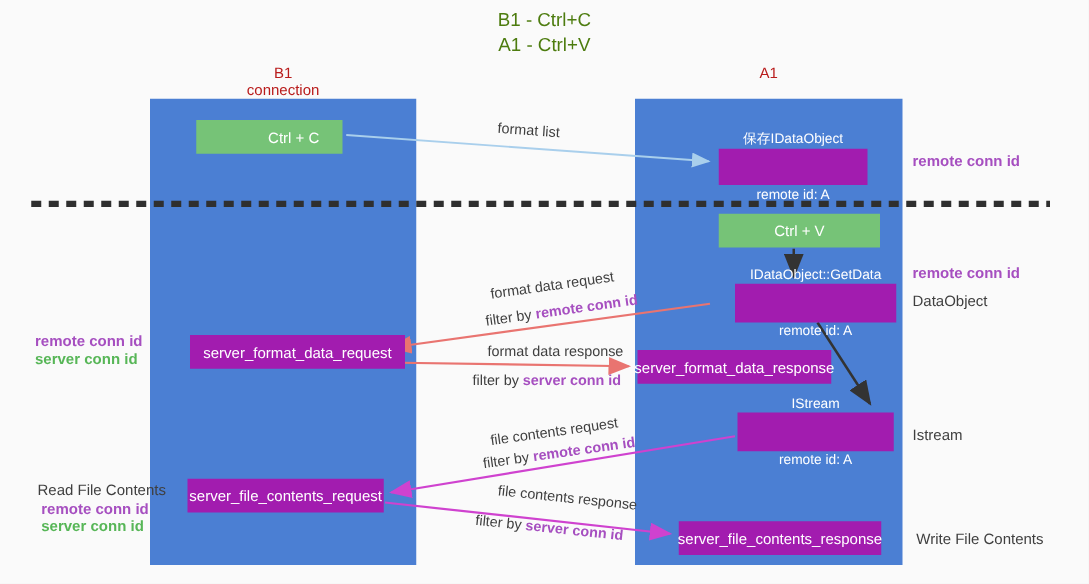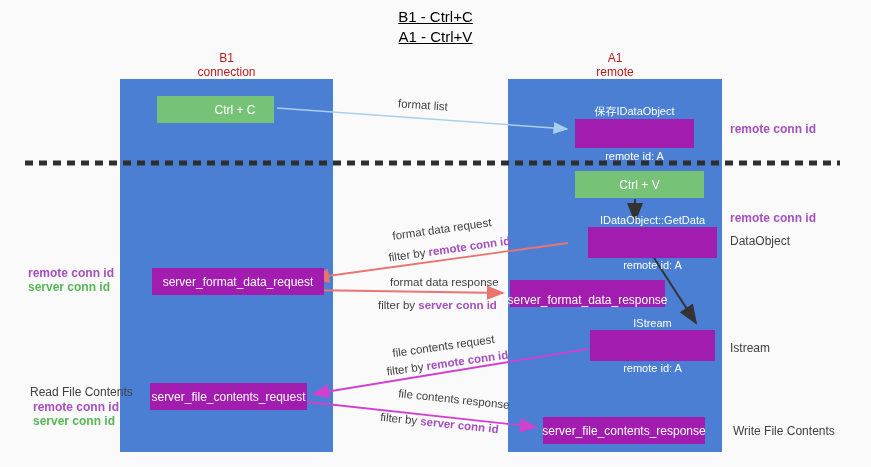--- a/index.html
+++ b/index.html
@@ -2,21 +2,21 @@
 <html><head>
 <meta charset="utf-8">
 <style>
   * { margin:0; padding:0; box-sizing:border-box; }
   body { background:#e8e8e8; font-family:"Liberation Sans","DejaVu Sans",sans-serif; }
   .canvas {
     position:relative; width:871px; height:467px; background:#fafafa;
     overflow:hidden; color:#3f3f3f;
   }
   .abs { position:absolute; }
-  .title { left:0; right:0; top:7px; text-align:center; font-size:15px; line-height:20px; color:#000000;text-decoration:underline; }
+  .title { left:0; right:0; top:7px; text-align:center; font-size:15px; line-height:20px; color:#4d7c0f; }
   .lane-header { text-align:center; font-size:12px; line-height:14px; color:#b91c1c; }
   .lane { background:#4b7fd3; }
   .node { display:flex; flex-direction:column; align-items:center; justify-content:center;
           color:#fff; text-align:center; }
   .green { background:#76c377; font-size:12px; }
   .orange { background:#a21caf;gap:32px; }
   .one-line { font-size:12px; }
   .two-line { font-size:11px; line-height:13px; }
   .side-label { font-size:12px; white-space:nowrap; }
   .purple { color:#a64fc0; font-weight:bold; }
@@ -36,21 +36,20 @@
     <div>B1 - Ctrl+C</div>
     <div>A1 - Ctrl+V</div>
   </div>
 
   <div class="abs lane-header" style="left:120px; top:51px; width:213px;">
     <div>B1</div>
     <div>connection</div>
   </div>
   <div class="abs lane-header" style="left:508px; top:51px; width:214px;">
     <div>A1</div>
-    <div>remote</div>
   </div>
 
   <div class="abs lane" style="left:120px; top:79px; width:213px; height:373px;"></div>
   <div class="abs lane" style="left:508px; top:79px; width:214px; height:373px;"></div>
 
   <svg class="overlay" width="871" height="467" viewBox="0 0 871 467">
     <defs>
       <marker id="m-blue" markerWidth="10" markerHeight="8" refX="9" refY="4" orient="auto">
         <path d="M0,0 L10,4 L0,8 z" fill="#a9cfec"></path>
       </marker>
@@ -97,21 +96,21 @@
 
   <div class="abs node orange two-line" style="left:570px; top:227px; width:129px; height:31px;margin-left:18px;">
     <span>IDataObject::GetData</span>
     <span>remote id: A</span>
   </div>
 
   <div class="abs node orange one-line" style="left:152px; top:268px; width:172px; height:27px;">
     <span>server_format_data_request</span>
   </div>
 
-  <div class="abs node orange one-line" style="left:510px; top:280px; width:155px; height:27px;justify-content:flex-end;">
+  <div class="abs node orange one-line" style="left:510px; top:280px; width:155px; height:27px;">
     <span>server_format_data_response</span>
   </div>
 
   <div class="abs node orange two-line" style="left:590px; top:330px; width:125px; height:31px;">
     <span>IStream</span>
     <span>remote id: A</span>
   </div>
 
   <div class="abs node orange one-line" style="left:543px; top:417px; width:162px; height:27px;">
     <span>server_file_contents_response</span>

